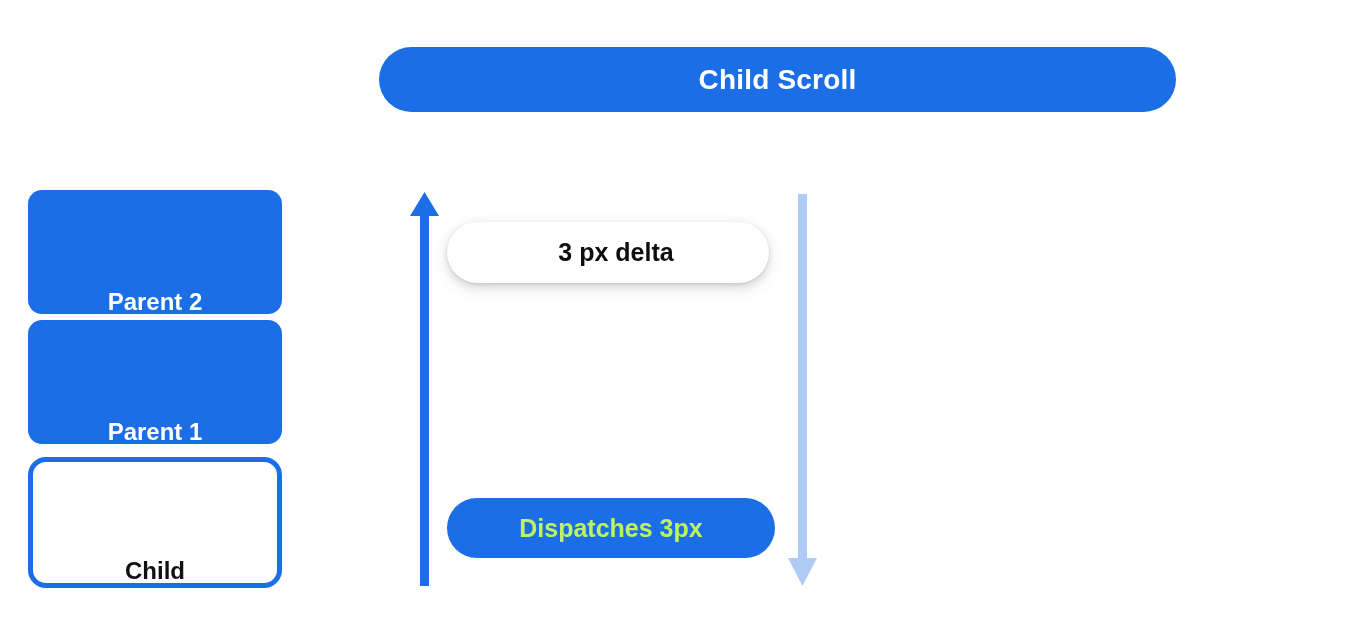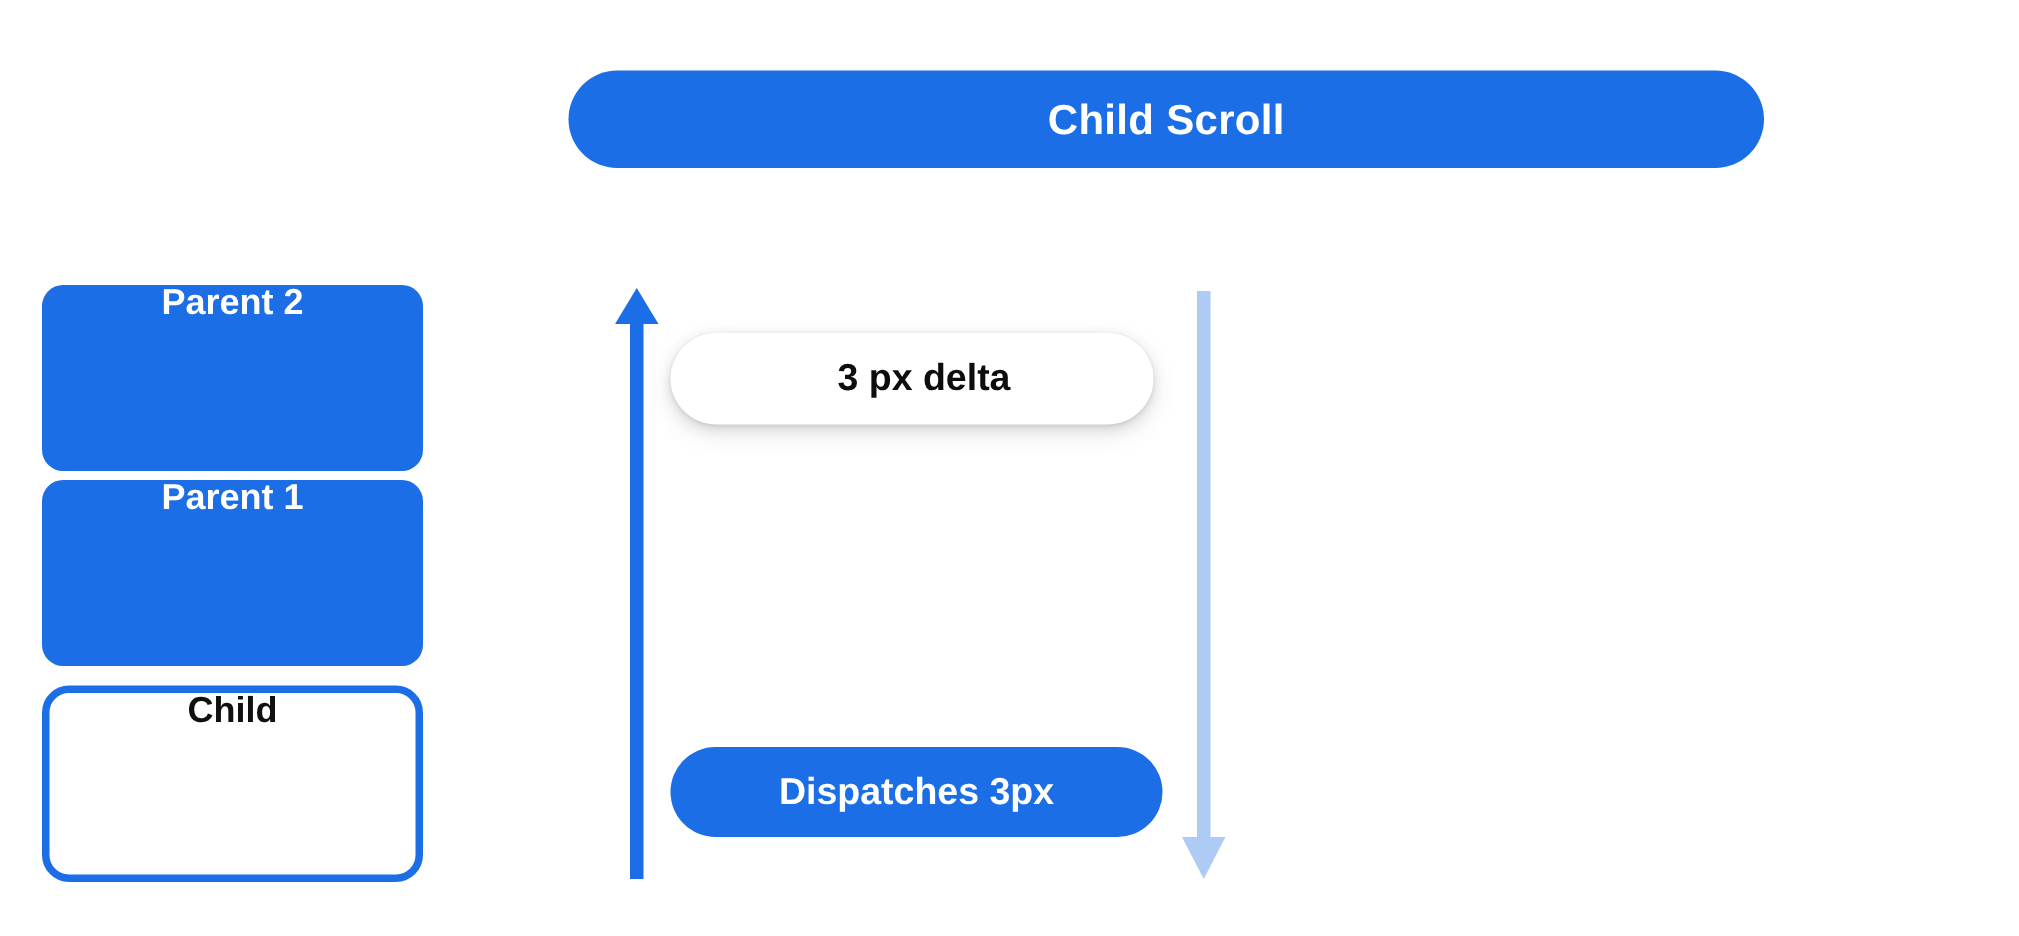--- a/index.html
+++ b/index.html
@@ -44,21 +44,21 @@
     position: absolute;
     left: 28px;
     top: 190px;
     width: 254px;
   }
   .node-box {
     box-sizing: border-box;
     width: 254px;
     border-radius: 14px;
     display: flex;
-    align-items: flex-start;
+    align-items: flex-end;
     justify-content: center;
   }
   .node-box .label {
     font-size: 24px;
     font-weight: bold;
     line-height: 1;
   }
   .node-filled {
     height: 124px;
     background: #1b6ee5;
@@ -121,21 +121,21 @@
     top: 498px;
     width: 328px;
     height: 60px;
     border-radius: 30px;
     background: #1b6ee5;
     display: flex;
     align-items: center;
     justify-content: center;
   }
   .dispatch-pill .label {
-    color: #ffffff;
+    color: #bef264;
     font-size: 25px;
     font-weight: bold;
     line-height: 1;
   }
 </style>
 </head>
 <body>
 
 <div id="stage">
 

